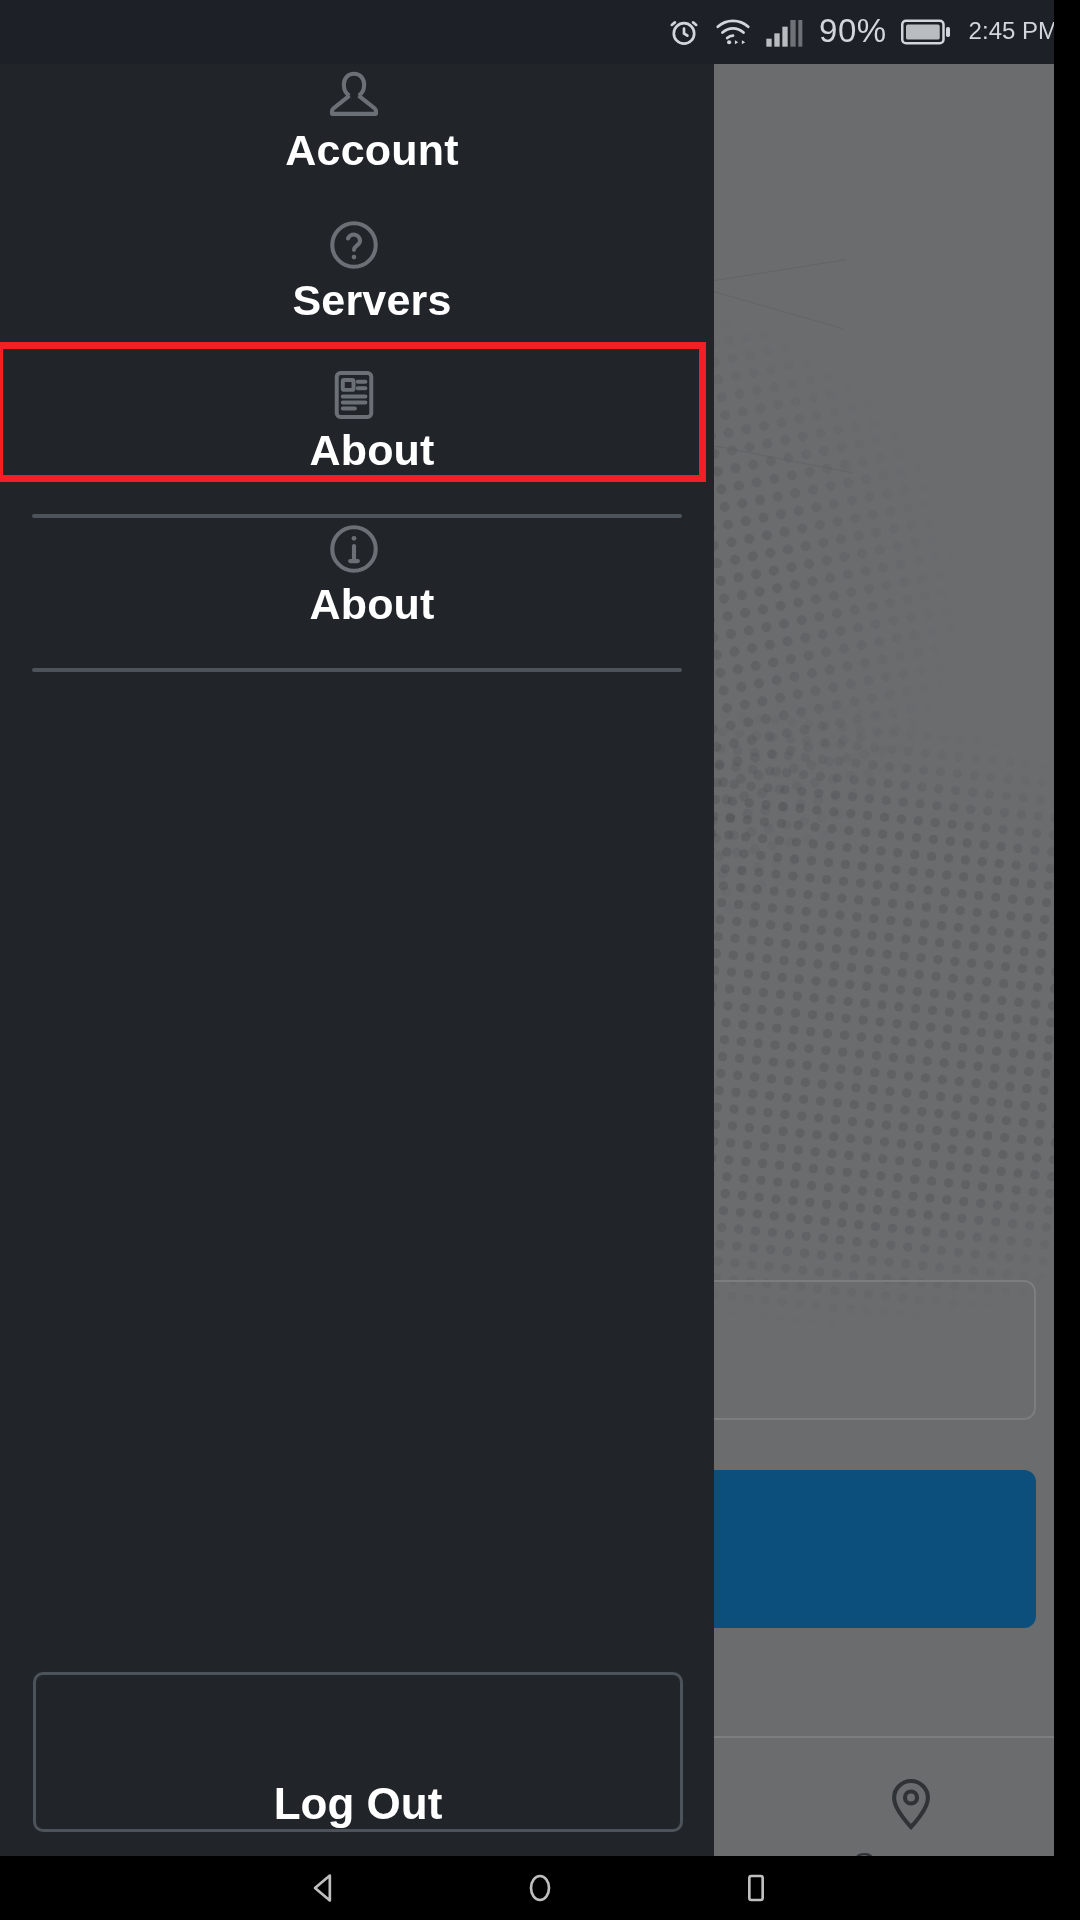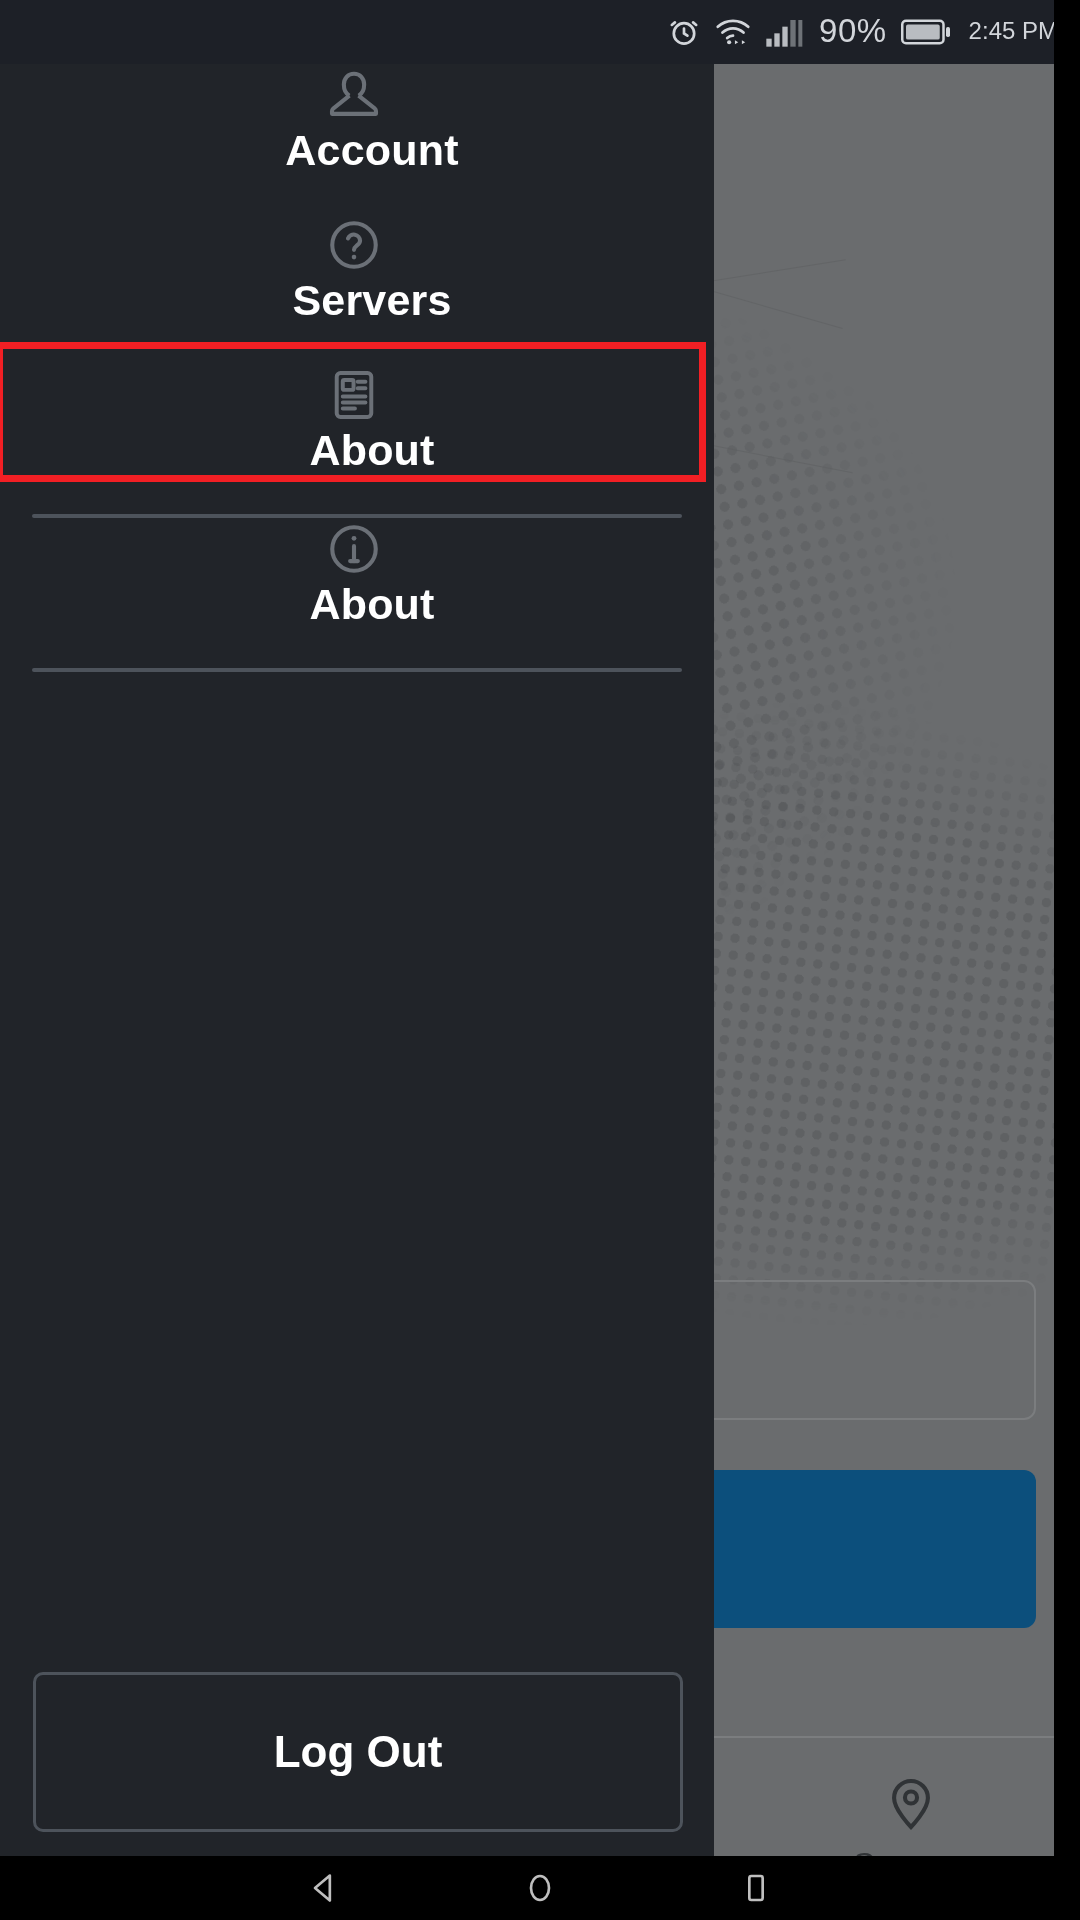--- a/index.html
+++ b/index.html
@@ -110,21 +110,21 @@
   }
 
   #highlight{
     position:absolute; left:-4px; top:278px; width:710px; height:140px;
     border:7px solid #f21f24; pointer-events:none;
   }
 
   #logout{
     position:absolute; left:33px; top:1608px; width:650px; height:160px;
     border:3px solid #4d535b; border-radius:10px;
-    display:flex; align-items:center; justify-content:center;
+    display:flex; align-items:flex-end; justify-content:center;
     background:transparent;
   }
   #logout .lbl{ font-size:44px; font-weight:700; color:#fff; }
 
   
   #navbar{
     position:absolute; left:0; bottom:0; width:1080px; height:64px;
     background:#000;
     display:flex; align-items:center; justify-content:center; gap:176px;
   }

